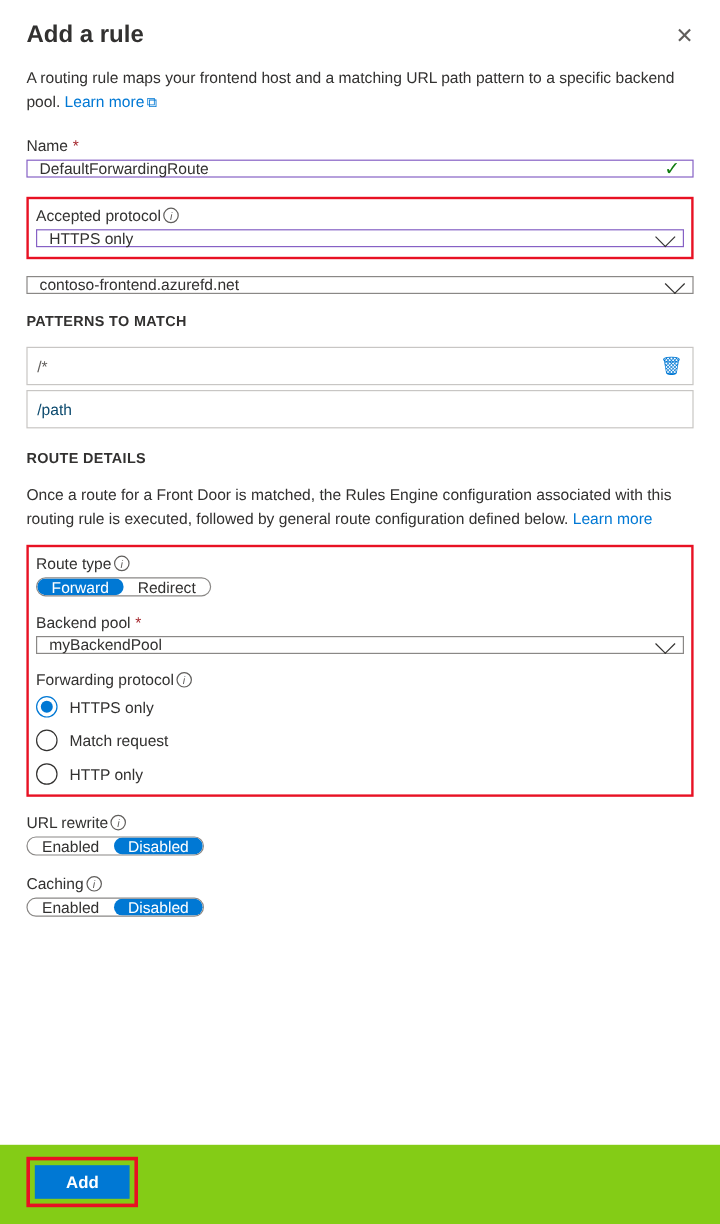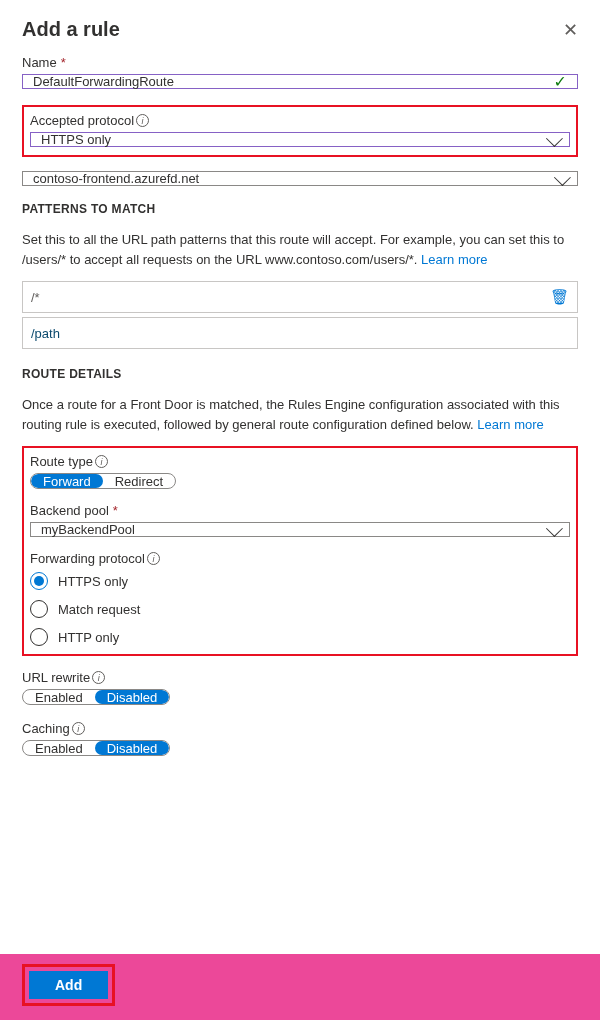--- a/index.html
+++ b/index.html
@@ -147,21 +147,21 @@
     content: "";
     width: 10px; height: 10px;
     background: #0078d4;
     border-radius: 50%;
   }
   .footer {
     position: absolute;
     bottom: 0; left: 0;
     width: 100%;
     padding: 10px 22px 14px 22px;
-    background: #ec4899;
+    background: #84cc16;
   }
   .footer-hl {
     border: 3px solid #e81123;
     display: inline-block;
     padding: 4px;
   }
   .add-btn {
     background: #0078d4;
     color: #fff;
     border: none;
@@ -176,20 +176,23 @@
 </style>
 </head>
 <body>
 
 <div class="panel">
   <div class="panel-title">
     <span>Add a rule</span>
     <span class="close-x">✕</span>
   </div>
 
+  <p class="intro">
+    <span>A routing rule maps your frontend host and a matching URL path pattern to a specific backend pool. </span><a class="link"><span>Learn more</span><span class="ext-icon">⧉</span></a>
+  </p>
 
   <div class="field">
     <div class="field-label">
       <span>Name</span>
       <span class="req">*</span>
     </div>
     <div class="input-box purple">
       <span>DefaultForwardingRoute</span>
       <span class="check-green">✓</span>
     </div>
@@ -209,23 +212,20 @@
   </div>
 
   <div class="field">
     <div class="input-box">
       <span>contoso-frontend.azurefd.net</span>
       <span class="chev"></span>
     </div>
   </div>
 
   <div class="section-header">PATTERNS TO MATCH</div>
-  <p class="desc">
-    <span>Set this to all the URL path patterns that this route will accept. For example, you can set this to /users/* to accept all requests on the URL www.contoso.com/users/*. </span><a class="link">Learn more</a>
-  </p>
   <div class="pattern-row">
     <span class="pattern-val">/*</span>
     <span class="trash-icon">🗑</span>
   </div>
   <div class="pattern-row">
     <span class="placeholder">/path</span>
   </div>
 
   <div class="section-header" style="margin-top:18px">ROUTE DETAILS</div>
   <p class="desc">

